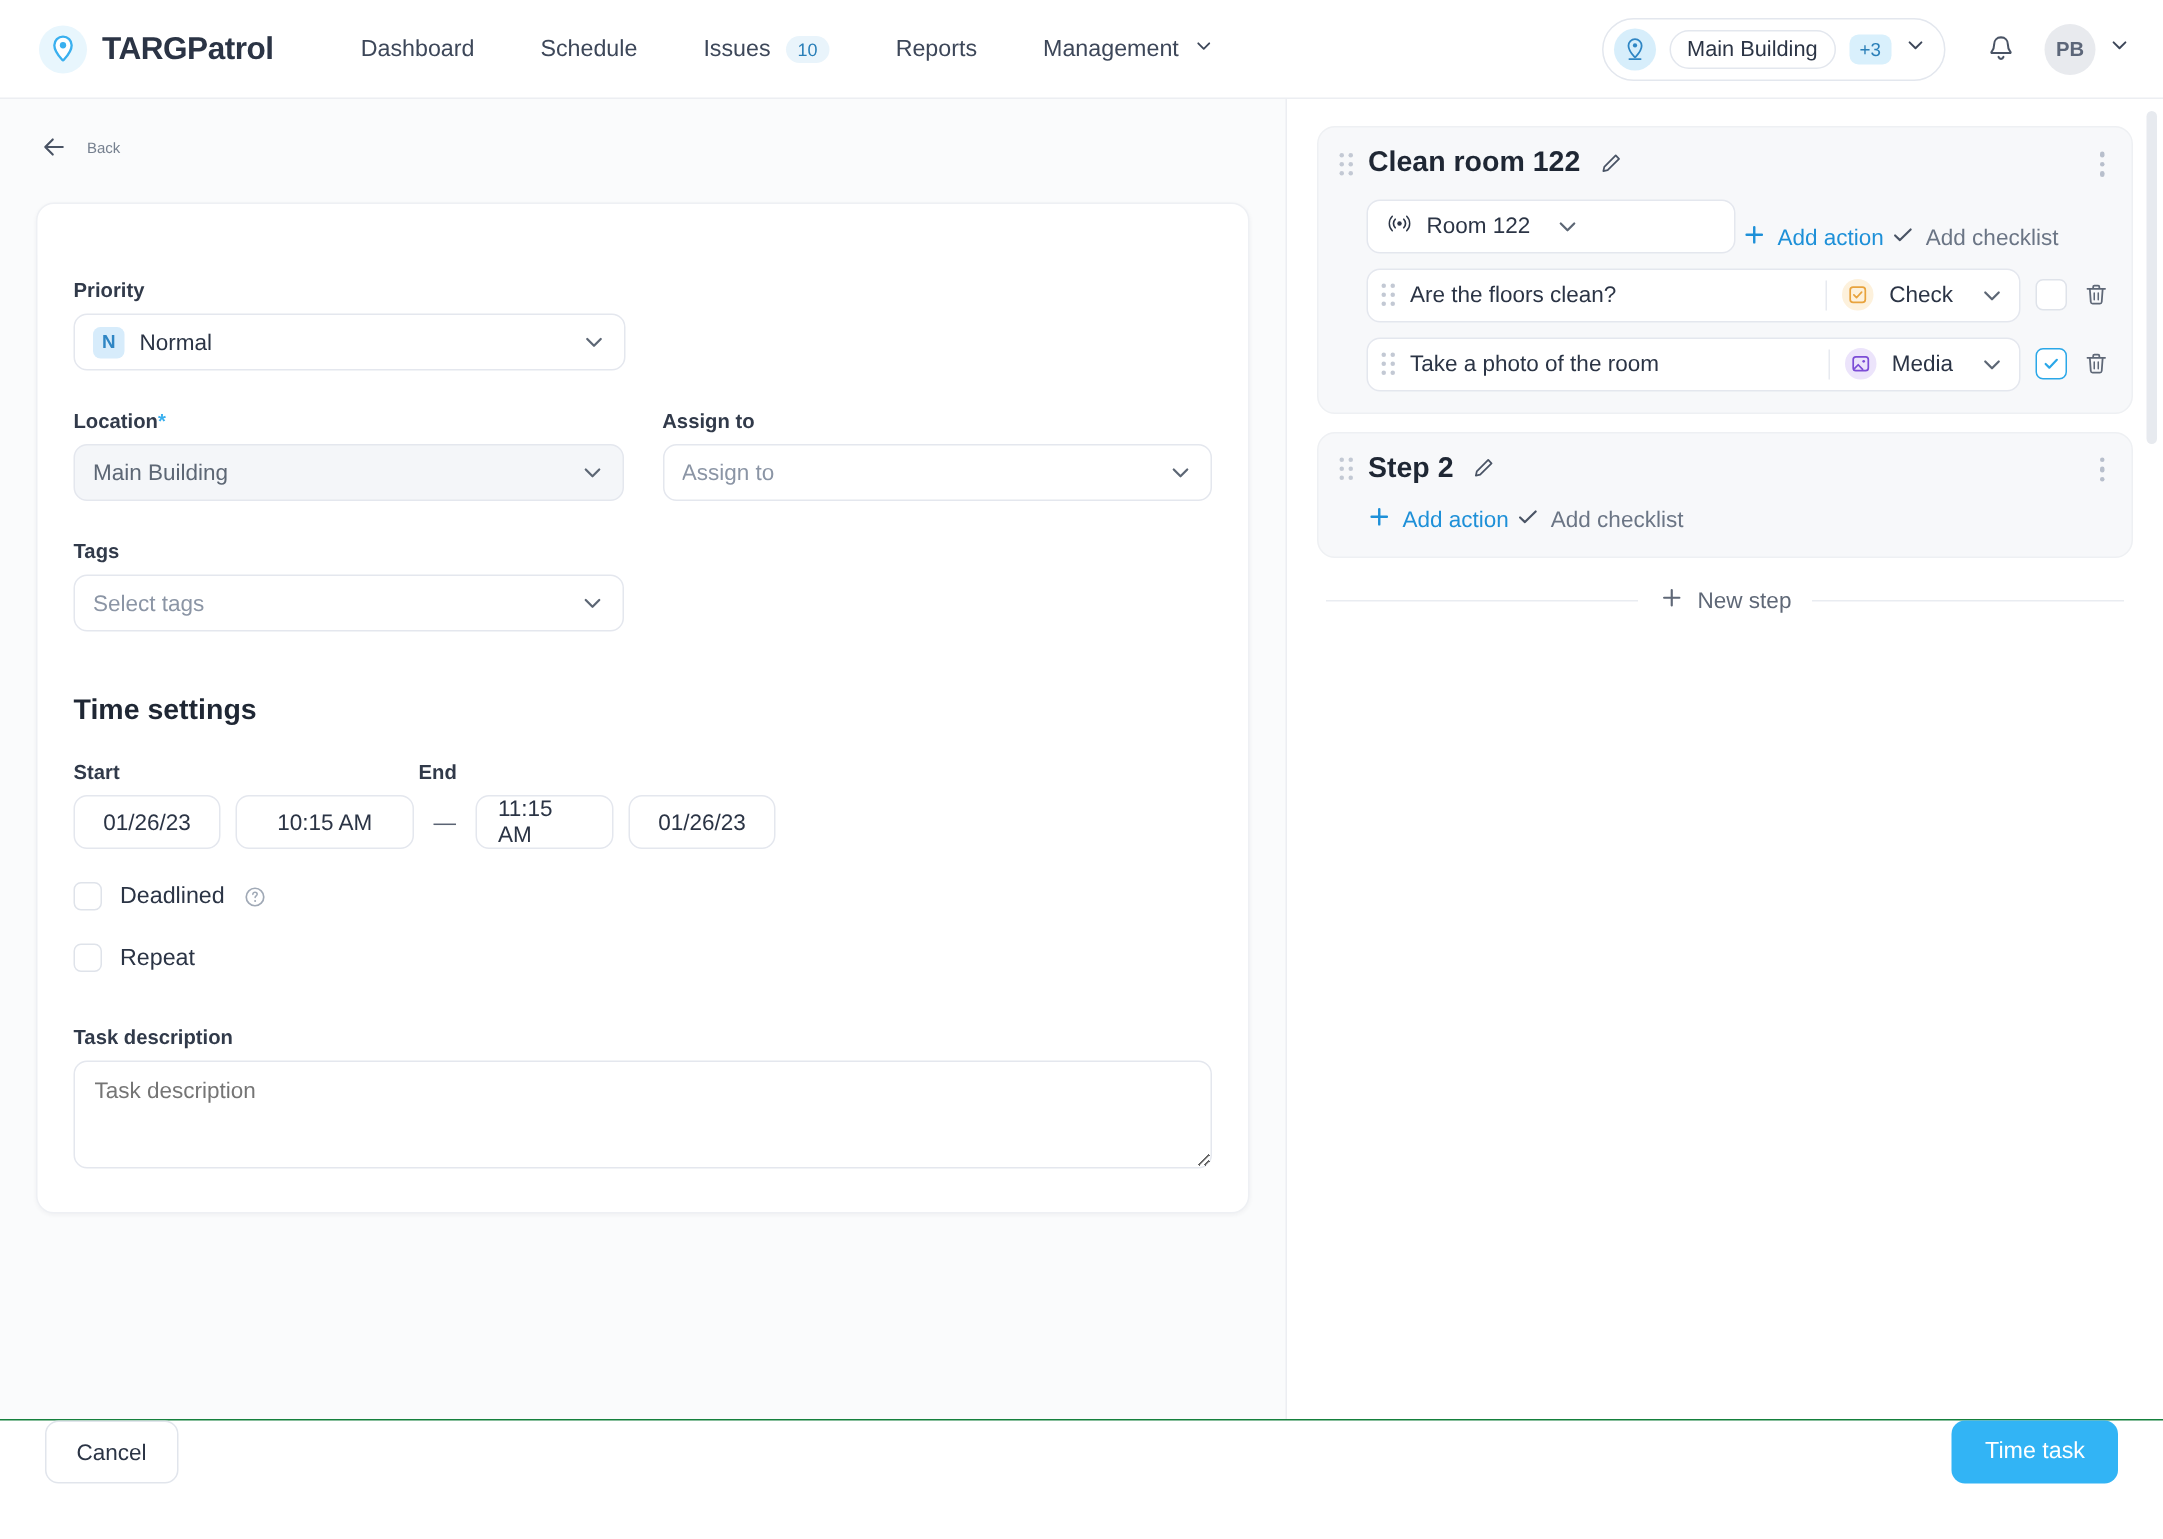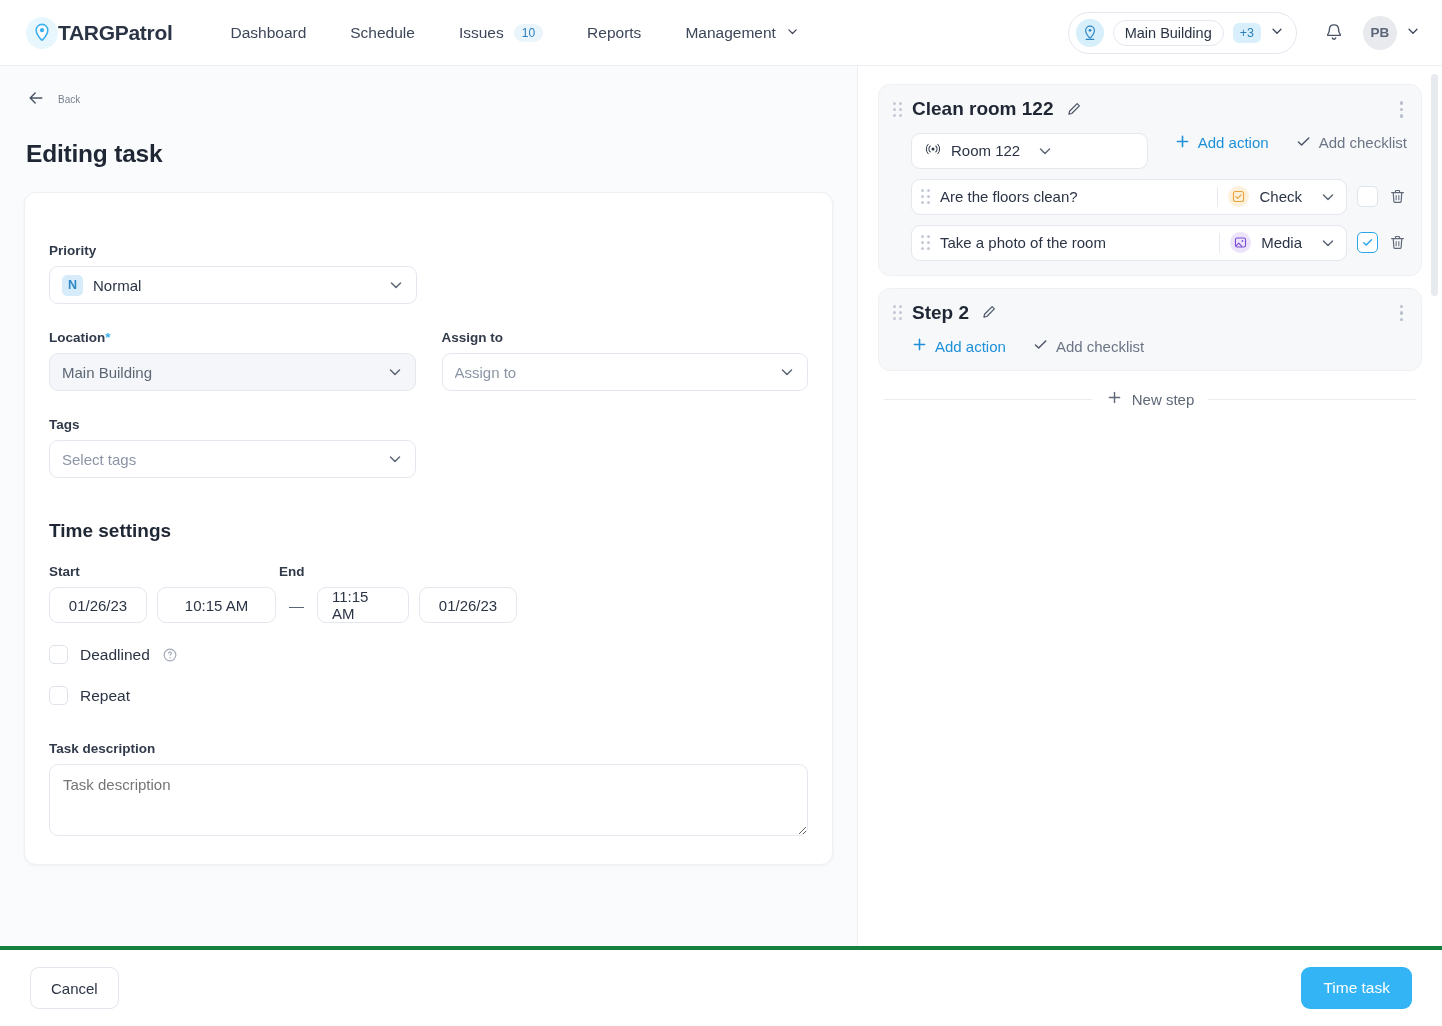--- a/index.html
+++ b/index.html
@@ -15,21 +15,21 @@
 
   
   .topbar {
     height: 66px; min-height: 66px;
     background: #ffffff;
     border-bottom: 1px solid #eceef2;
     display: flex; align-items: center;
     padding: 0 22px 0 26px;
     position: relative; z-index: 5;
   }
-  .brand { display: flex; align-items: center; margin-right: 36px; }
+  .brand { display: flex; align-items: center; gap: 10px; margin-right: 36px; }
   .brand-logo { width: 32px; height: 32px; border-radius: 50%; background: #e8f6fd; display:flex; align-items:center; justify-content:center;}
   .brand-name { font-size: 21px; font-weight: bold; letter-spacing: -0.3px; color: #2b3445; }
   .nav { display: flex; align-items: center; gap: 0px; }
   .nav-item {
     font-size: 15.5px; color: #3d4759; padding: 8px 22px;
     display: flex; align-items: center; gap: 10px; cursor: pointer;
     white-space: nowrap;
   }
   .nav-badge {
     background: #e9f4fb; color: #2a7fb8; font-size: 12px;
@@ -139,21 +139,21 @@
     background: #f7f8fa; border: 1px solid #eef0f3; border-radius: 12px;
     padding: 12px 14px 14px 14px; margin-bottom: 12px;
   }
   .step-head { display: flex; align-items: center; gap: 10px; }
   .drag-dots { display: grid; grid-template-columns: 3px 3px; grid-gap: 3px; cursor: grab; }
   .drag-dots i { width: 3px; height: 3px; background: #c3c9d4; border-radius: 50%; display: block; }
   .step-title { font-size: 19px; font-weight: bold; color: #1f2734; }
   .kebab { margin-left: auto; display: flex; flex-direction: column; gap: 3px; cursor: pointer; padding: 4px; }
   .kebab i { width: 3.5px; height: 3.5px; border-radius: 50%; background: #b8bfcc; display: block; }
 
-  .step-row2 { display: flex; align-items: flex-start; gap: 26px; margin-top: 11px; padding-left: 18px; }
+  .step-row2 { display: flex; align-items: flex-end; gap: 4px; margin-top: 11px; padding-left: 18px; }
   .point-select {
     width: 246px; height: 36px; background: #fff;
     border: 1px solid #e4e7ee; border-radius: 9px;
     display: flex; align-items: center; padding: 0 12px; gap: 9px;
     font-size: 15px; color: #2b3445; cursor: pointer;
   }
   .point-select.placeholder { color: #8b95a5; }
   .act-link { display: flex; align-items: center; gap: 7px; font-size: 15px; color: #1e90d8; cursor: pointer; white-space: nowrap; }
   .act-link.muted { color: #6b7585; }
 
@@ -177,22 +177,22 @@
   .new-step-wrap { display: flex; align-items: center; gap: 14px; margin-top: 18px; padding: 0 6px; }
   .new-line { flex: 1 1 auto; height: 1px; background: #e9ecf1; }
   .new-step { display: flex; align-items: center; gap: 9px; font-size: 15px; color: #5f6877; cursor: pointer; }
 
   
   .vscroll { position: absolute; right: 4px; top: 8px; width: 7px; height: 222px; border-radius: 4px; background: #e7eaef; }
 
   
   .footer {
     height: 80px; min-height: 80px;
-    background: #ffffff; border-top: 4px solid #15803d;
-    display: flex; align-items: center; padding: 0 30px;
+    background: #ffffff; border-top: 1px solid #15803d;
+    display: flex; align-items: flex-start; padding: 0 30px;
   }
   .btn-cancel {
     height: 42px; padding: 0 20px; border: 1px solid #e1e5ec; border-radius: 9px;
     background: #fff; font-size: 15px; color: #2b3445; cursor: pointer;
     display: flex; align-items: center;
   }
   .btn-save {
     margin-left: auto; height: 42px; padding: 0 22px; border: none; border-radius: 9px;
     background: #32b4f5; color: #ffffff; font-size: 15.5px; cursor: pointer;
     display: flex; align-items: center;
@@ -280,21 +280,20 @@
 
       <div class="back-row">
         <span>
           <svg width="20" height="20" viewBox="0 0 24 24" fill="none">
               <path d="M19 12H5M5 12l6-6M5 12l6 6" stroke="#4a5465" stroke-width="1.7" stroke-linecap="round" stroke-linejoin="round"></path>
             </svg>
         </span>
         <span>Back</span>
       </div>
 
-      <div class="page-title">Editing task</div>
 
       <div class="card">
 
         <div class="grid2">
           <div class="col">
             <span class="field-label">Priority</span>
             <div class="select">
               <span class="prio-badge">N</span>
               <span class="val">Normal</span>
               <span class="sel-chev">

